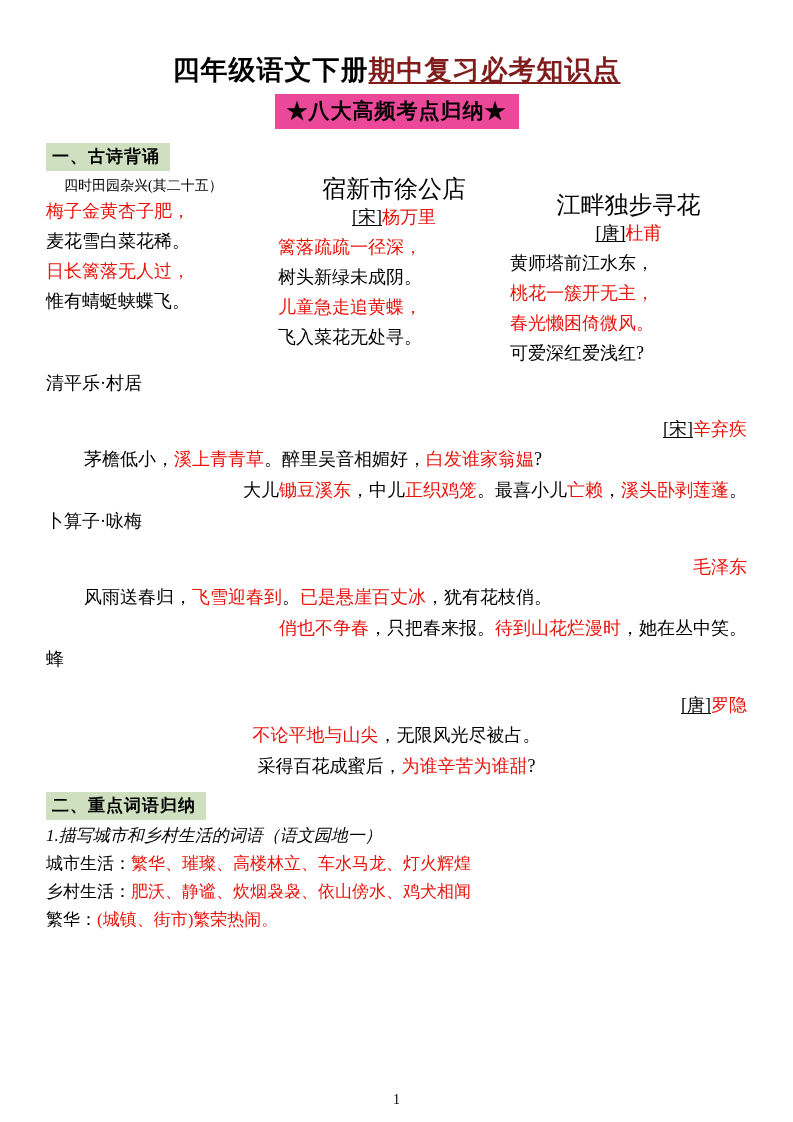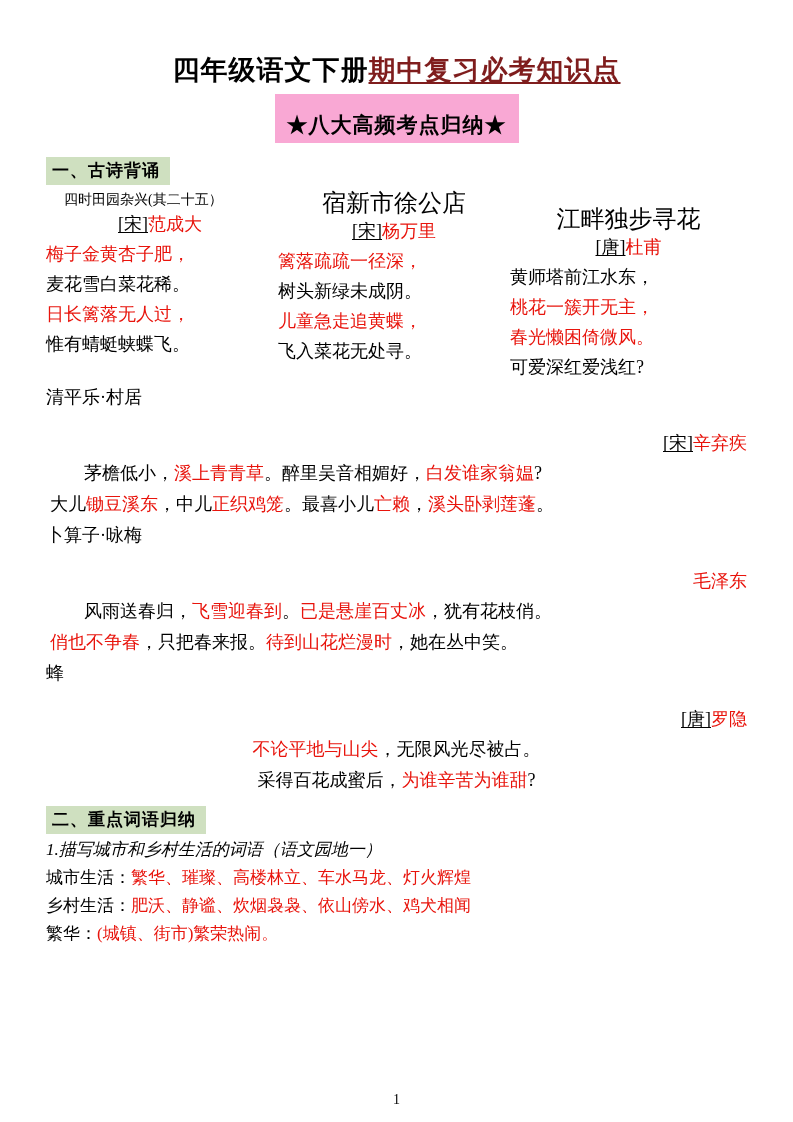--- a/index.html
+++ b/index.html
@@ -37,24 +37,24 @@
   }
   .title-line .t1 { color: #000; }
   .title-line .t2 { color: #7f1d1d; text-decoration: underline; text-underline-offset: 3px; }
 
   .subtitle-wrap {
     text-align: center;
     margin-bottom: 10px;
   }
   .subtitle {
     display: inline-block;
-    background: #f9a8d4;
+    background: #ec4899;
     font-size: 21px;
     font-weight: bold;
-    padding: 17px 12px 4px 12px;
+    padding: 3px 12px 4px 12px;
     letter-spacing: 1px;
   }
 
   
   .section-head {
     display: inline-block;
     background: #cfe0c0;
     font-size: 17px;
     font-weight: bold;
     padding: 2px 10px 3px 6px;
@@ -109,21 +109,21 @@
     font-size: 18px;
     line-height: 30px;
     margin-top: 16px;
   }
   .wide-line {
     font-size: 18px;
     line-height: 31px;
     text-align: center;
     white-space: nowrap;
   }
-  .wide-line.left { text-align: left; padding-left: 4px; }
+  .wide-line.left { text-align: right; padding-left: 4px; }
   .wide-line.indent1 { text-align: left; padding-left: 38px; }
 
   
   .s2-item {
     font-size: 17px;
     line-height: 28px;
   }
   .s2-item .label { color: #000; }
 
   
@@ -150,23 +150,20 @@
   </div>
 
   <div>
     <span class="section-head">一、古诗背诵</span>
   </div>
 
   <div class="poem-row">
 
     <div class="col col-left">
       <div class="poem-title small">四时田园杂兴(其二十五）</div>
-      <div class="poem-author">
-        <span class="black u">[宋]</span><span class="red">范成大</span>
-      </div>
       <div class="poem-line red">梅子金黄杏子肥，</div>
       <div class="poem-line black">麦花雪白菜花稀。</div>
       <div class="poem-line red">日长篱落无人过，</div>
       <div class="poem-line black">惟有蜻蜓蛱蝶飞。</div>
     </div>
 
     <div class="col col-mid">
       <div class="poem-title">宿新市徐公店</div>
       <div class="poem-author">
         <span class="black u">[宋]</span><span class="red">杨万里</span>

